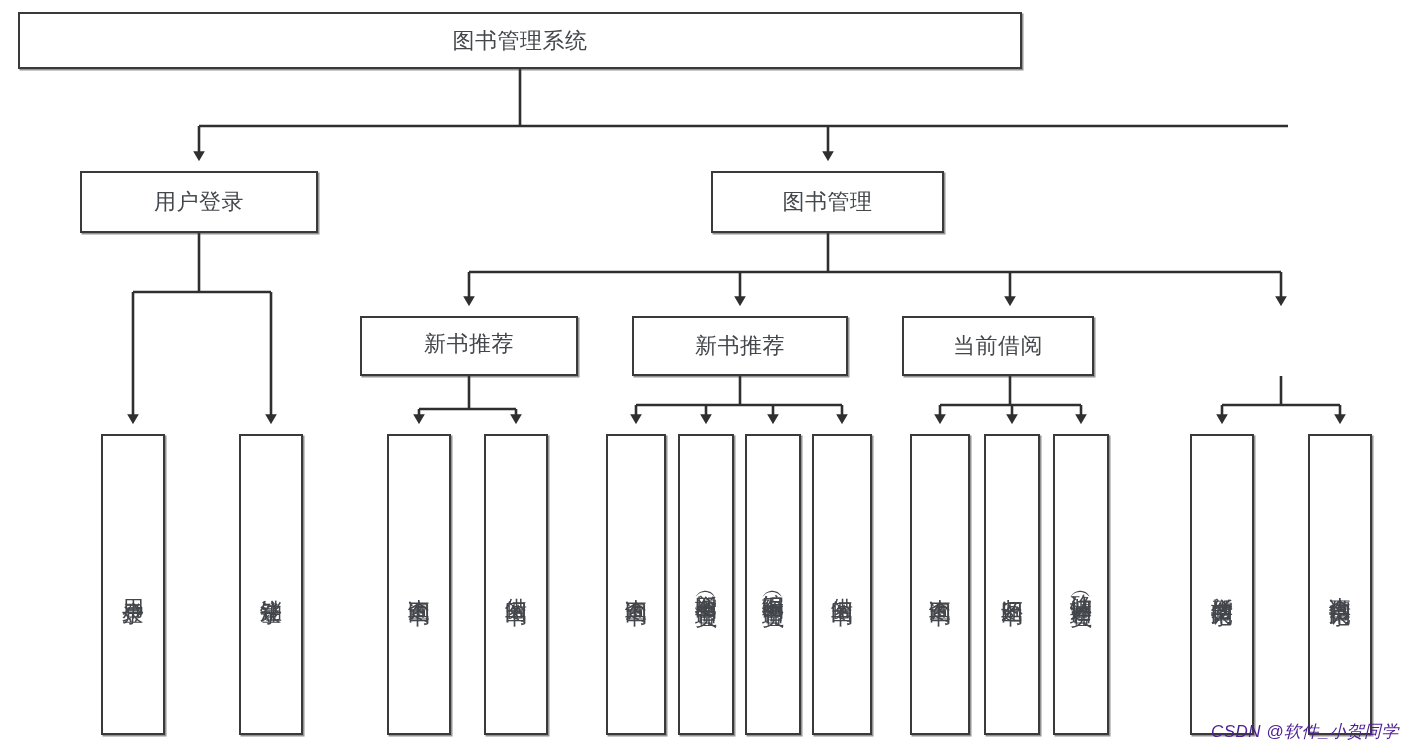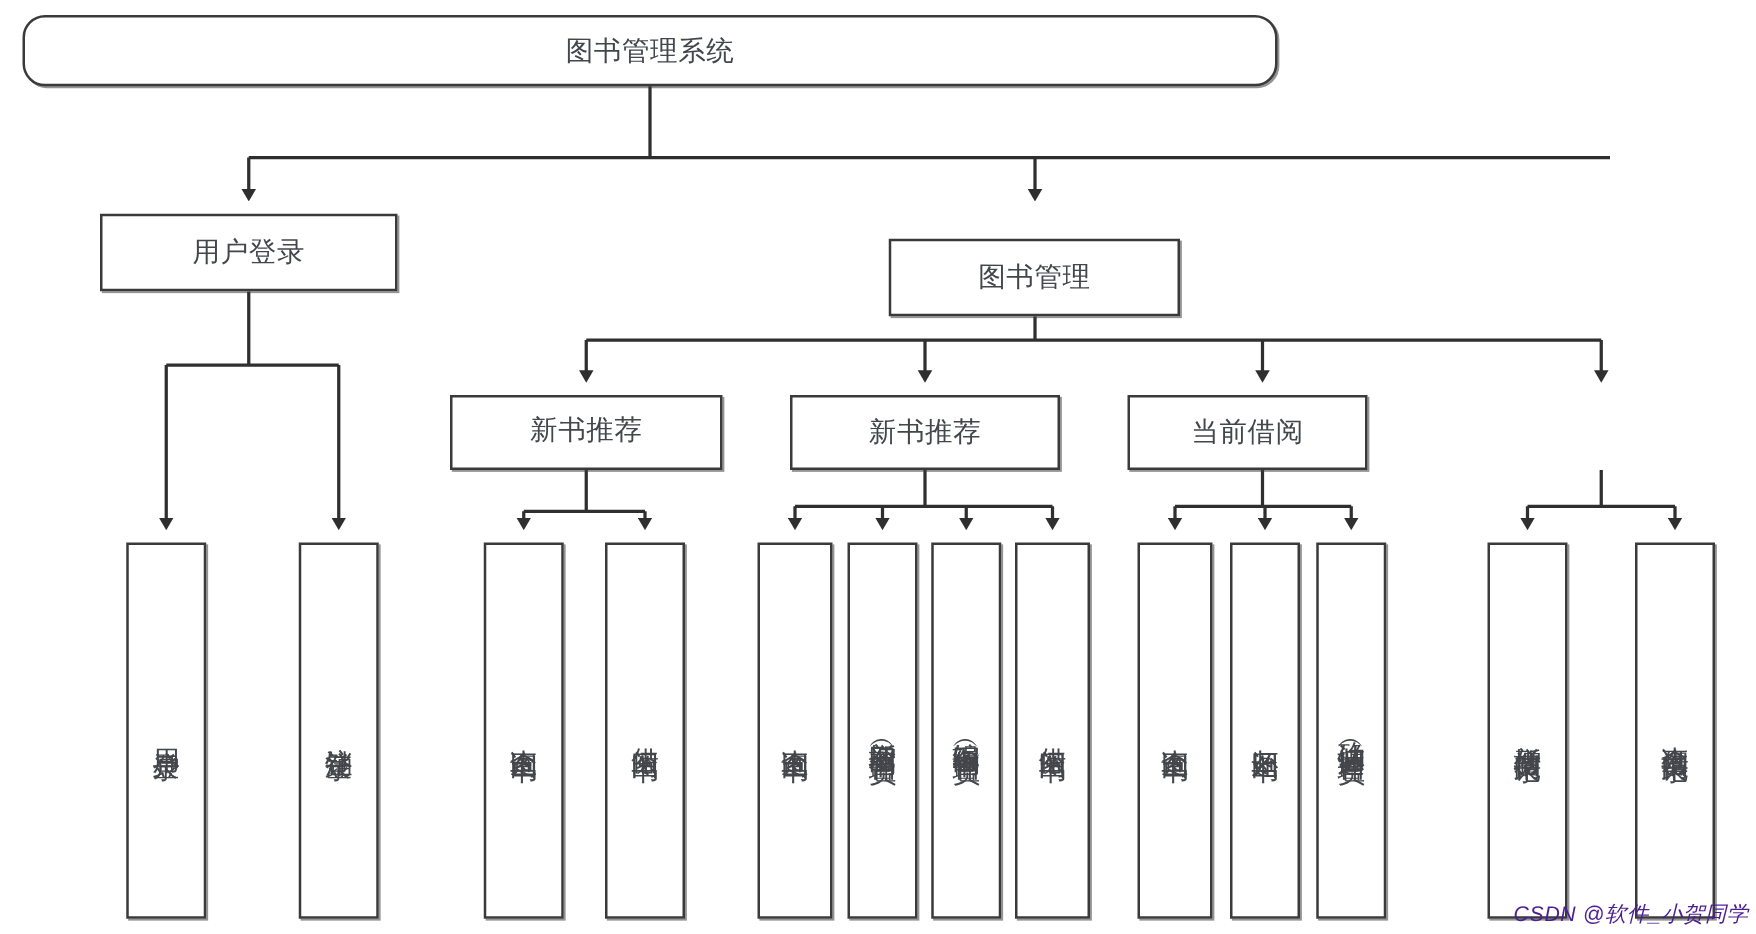--- a/index.html
+++ b/index.html
@@ -115,28 +115,28 @@
       <path d="M 1012 405 L 1012 415" marker-end="url(#arrow)"></path>
       <path d="M 1081 405 L 1081 415" marker-end="url(#arrow)"></path>
 
       <path d="M 1281 376 L 1281 405"></path>
       <path d="M 1222 405 L 1340 405"></path>
       <path d="M 1222 405 L 1222 415" marker-end="url(#arrow)"></path>
       <path d="M 1340 405 L 1340 415" marker-end="url(#arrow)"></path>
     </g>
   </svg>
 
-  <div class="node" style="left:18px; top:12px; width:1004px; height:57px;border-radius:18px;">
+  <div class="node" style="left:18px; top:12px; width:1004px; height:57px;">
     <span class="label">图书管理系统</span>
   </div>
 
   <div class="node" style="left:80px; top:171px; width:238px; height:62px;">
     <span class="label">用户登录</span>
   </div>
-  <div class="node" style="left:711px; top:171px; width:233px; height:62px;margin-top:20px;">
+  <div class="node" style="left:711px; top:171px; width:233px; height:62px;">
     <span class="label">图书管理</span>
   </div>
 
   <div class="node" style="left:360px; top:316px; width:218px; height:60px;font-family:Liberation Mono, monospace;">
     <span class="label">新书推荐</span>
   </div>
   <div class="node" style="left:632px; top:316px; width:216px; height:60px;">
     <span class="label">新书推荐</span>
   </div>
   <div class="node" style="left:902px; top:316px; width:192px; height:60px;">

